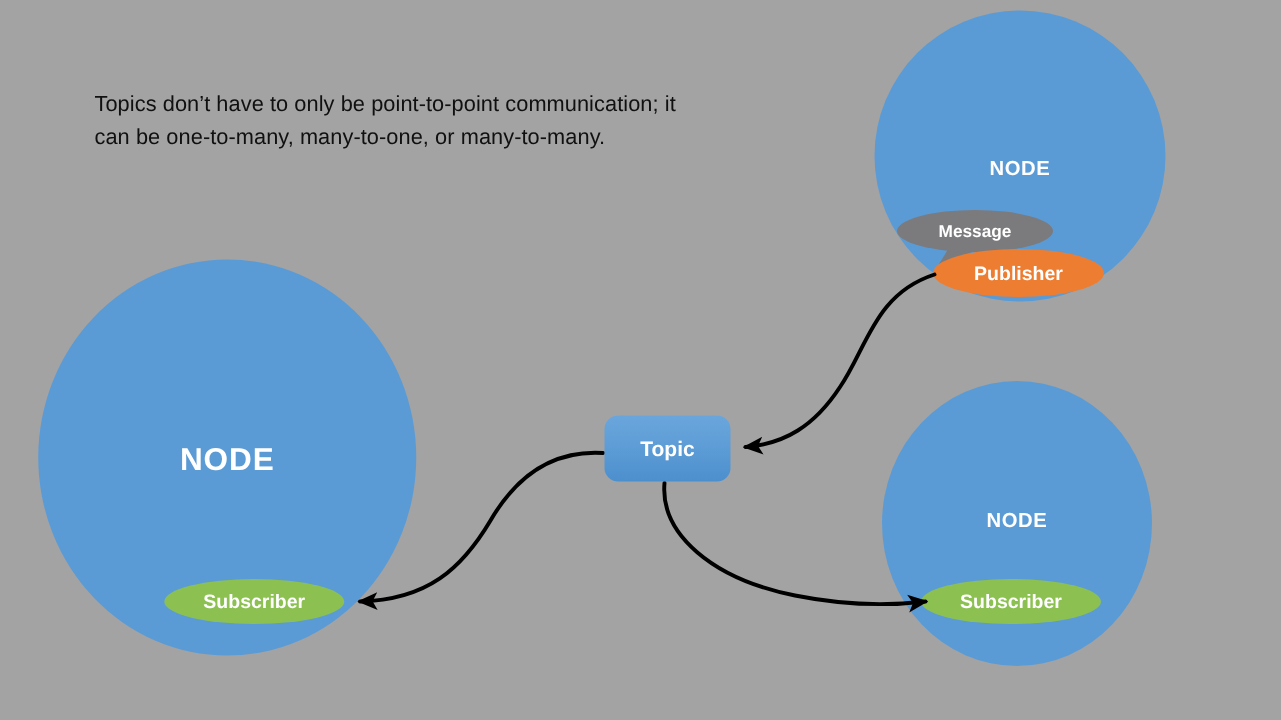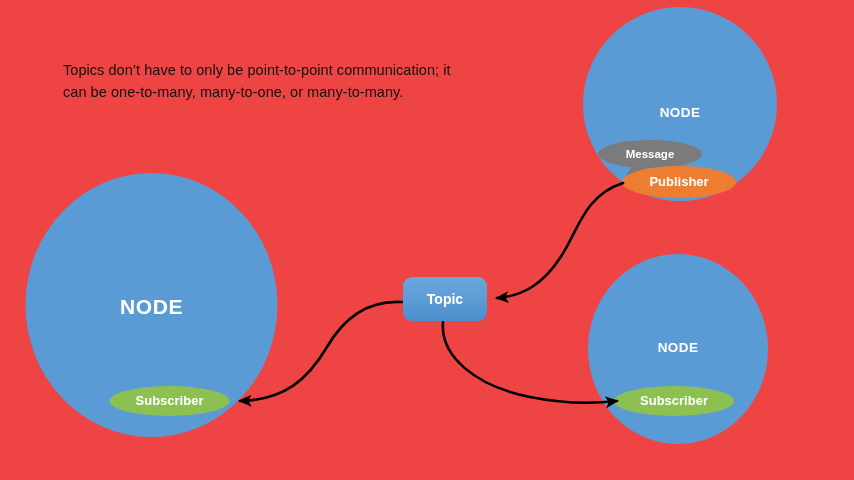--- a/index.html
+++ b/index.html
@@ -4,21 +4,21 @@
 <style>
   html, body {
     margin: 0;
     padding: 0;
     background: #ffffff;
   }
   #stage {
     position: relative;
     width: 854px;
     height: 480px;
-    background: #ef4444;
+    background: #a3a3a3;
     overflow: hidden;
     font-family: "Liberation Sans", sans-serif;
   }
   #diagram-svg {
     position: absolute;
     top: 0;
     left: 0;
     width: 854px;
     height: 480px;
   }

